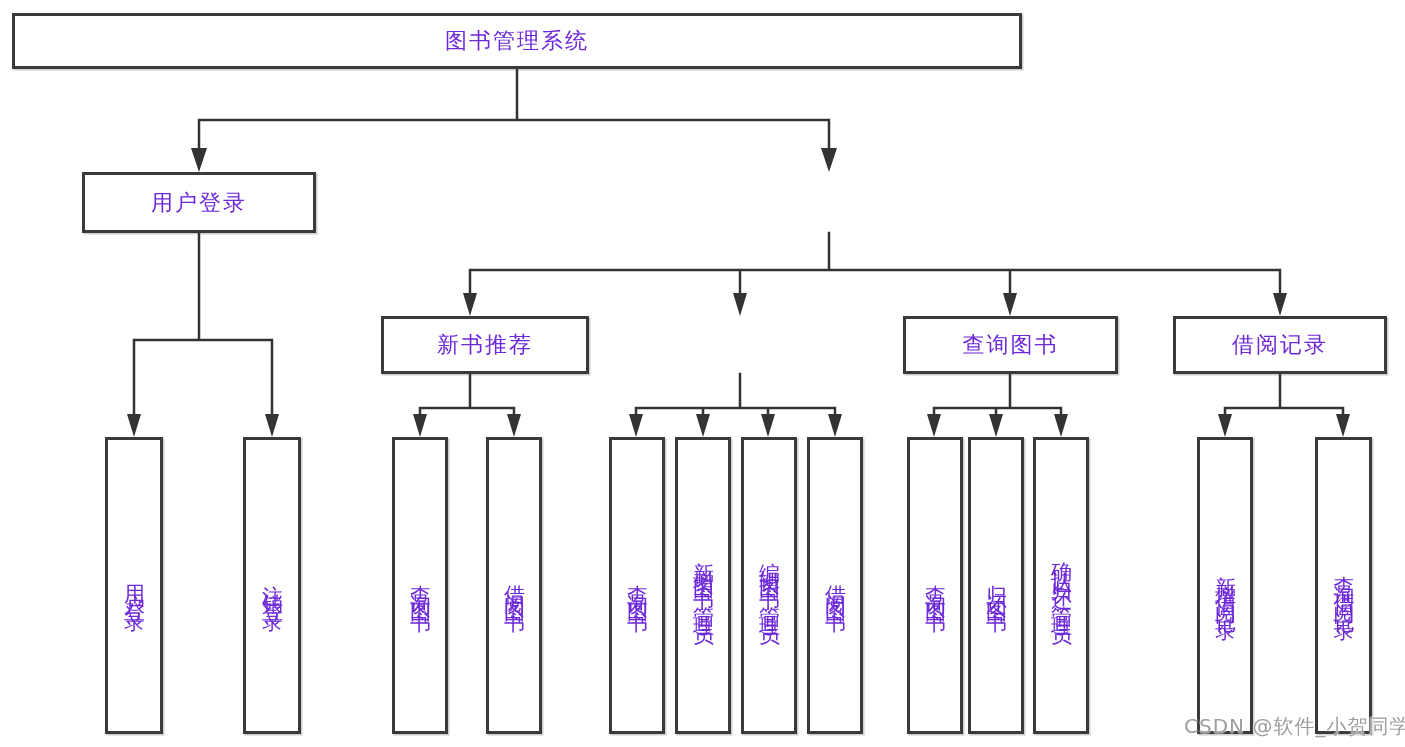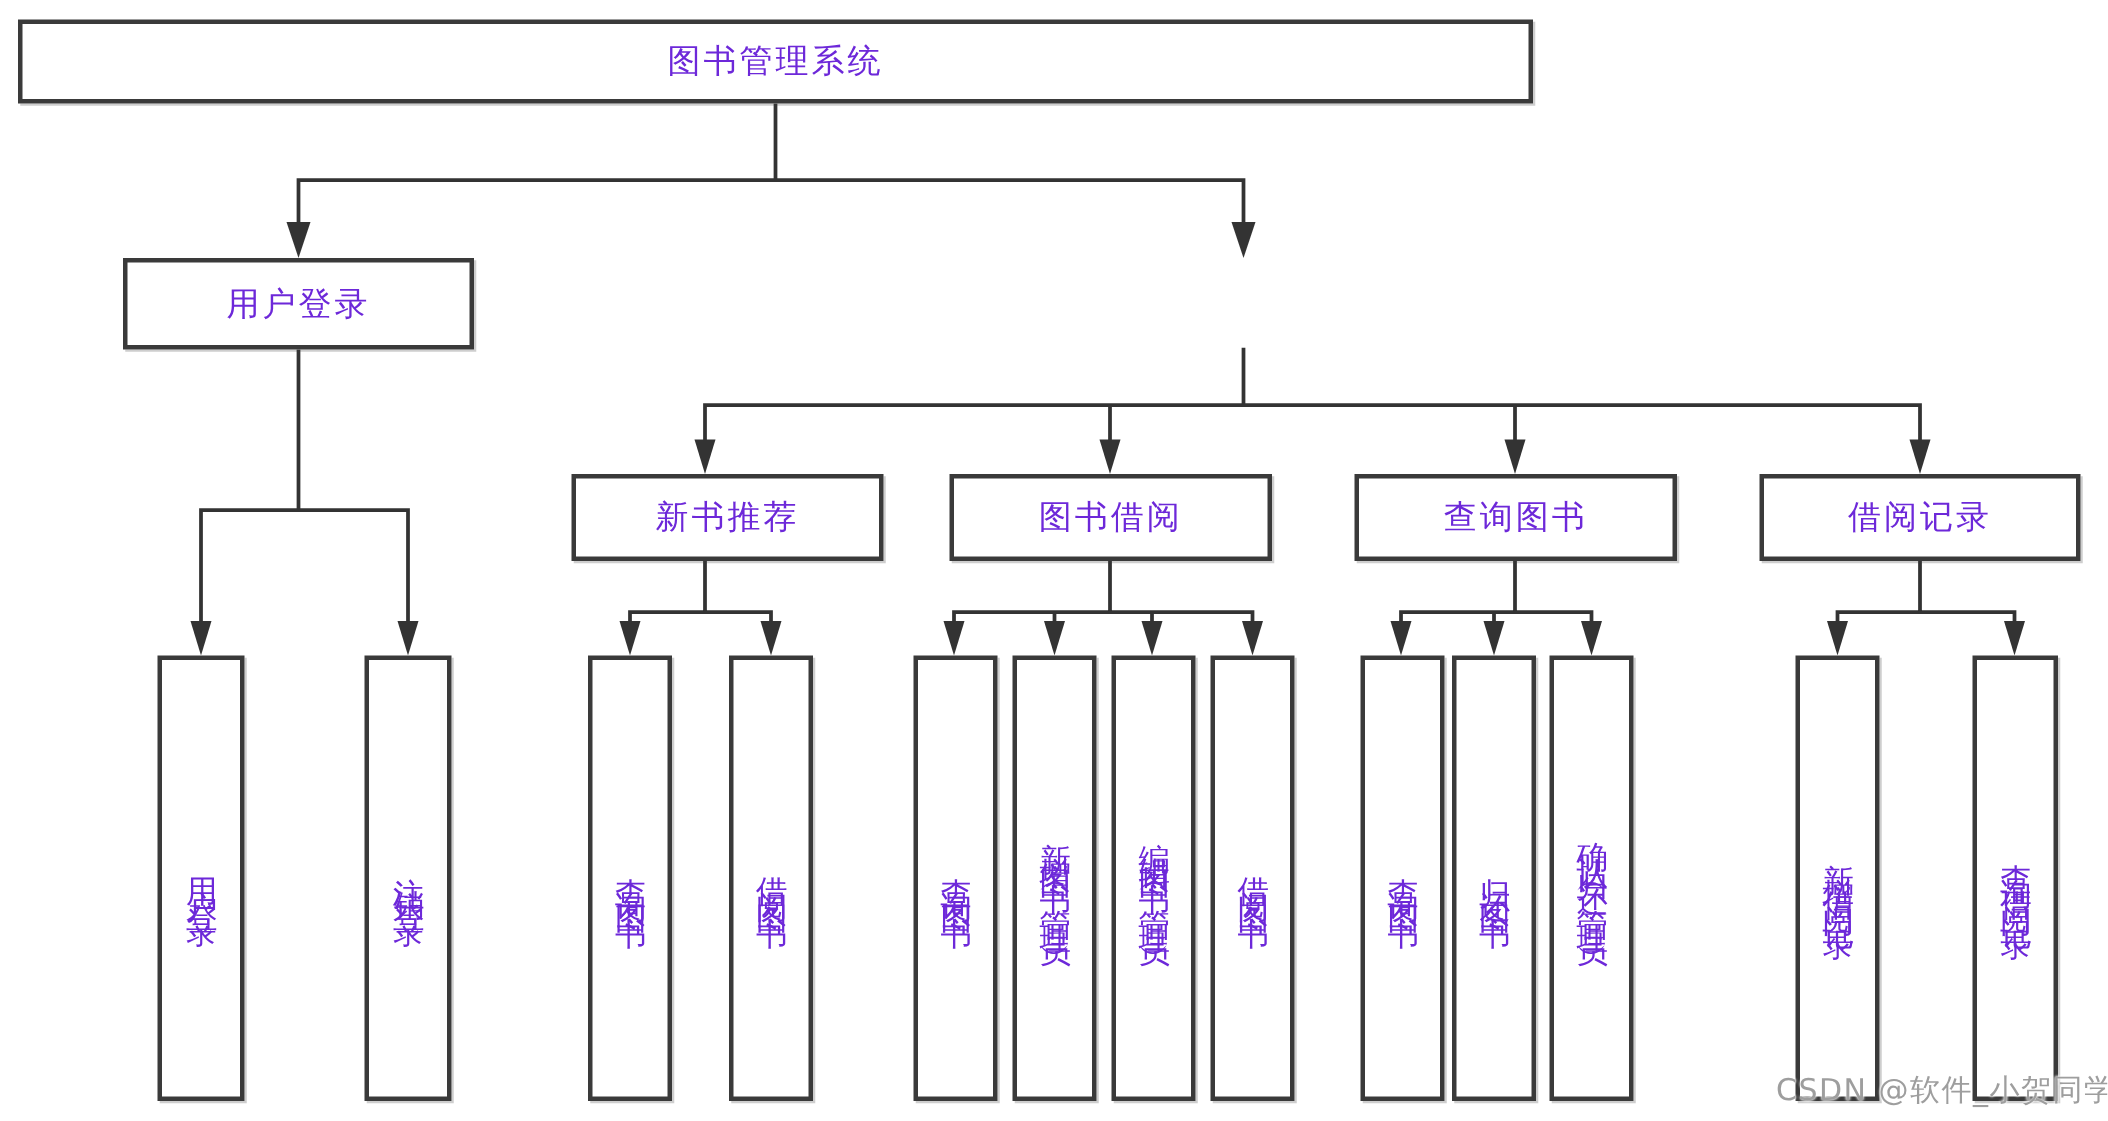--- a/index.html
+++ b/index.html
@@ -102,23 +102,20 @@
     <span>图书管理系统</span>
   </div>
 
   <div class="node h-node" style="left:82px; top:172px; width:234px; height:61px;">
     <span>用户登录</span>
   </div>
 
   <div class="node h-node" style="left:363px; top:316px; width:208px; height:58px;margin-left:18px;">
     <span>新书推荐</span>
   </div>
-  <div class="node h-node" style="left:633px; top:316px; width:215px; height:58px;">
-    <span>图书借阅</span>
-  </div>
   <div class="node h-node" style="left:903px; top:316px; width:215px; height:58px;">
     <span>查询图书</span>
   </div>
   <div class="node h-node" style="left:1173px; top:316px; width:214px; height:58px;">
     <span>借阅记录</span>
   </div>
 
   <div class="node v-node" style="left:105px; top:437px; width:58px; height:297px;">
     <span>用户登录</span>
   </div>

